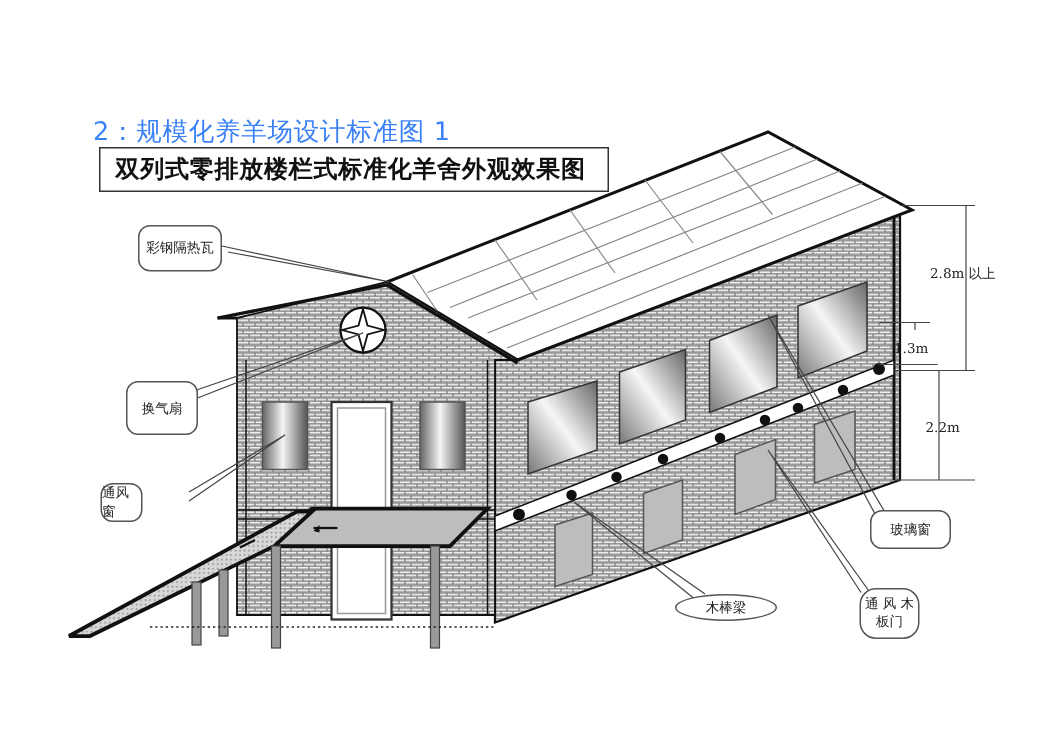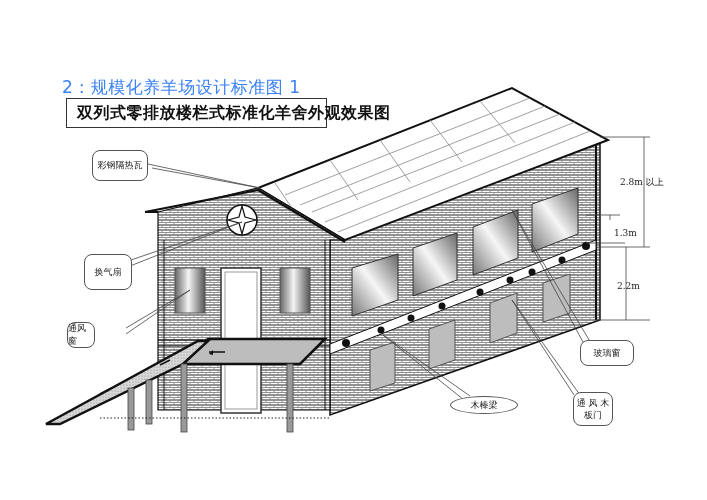--- a/index.html
+++ b/index.html
@@ -1,18 +1,18 @@
 <!DOCTYPE html>
 <html><head>
 <meta charset="utf-8">
 <style>
   html, body { margin: 0; padding: 0; background: #ffffff; }
   body { width: 707px; height: 500px; position: relative; overflow: hidden; font-family: "DejaVu Sans", sans-serif; }
   .caption { position: absolute; left: 62px; top: 76px; font-size: 17px; color: #3b82f6; letter-spacing: 0.5px; }
-  .title-box { position: absolute; left: 66px; top: 98px; width: 261px; height: 30px; border: 1.5px solid #333; box-sizing: border-box; }
+  .title-box { position: absolute; left: 66px; top: 98px; width: 340px; height: 30px; border: 1.5px solid #333; box-sizing: border-box; }
   .title-text { position: absolute; left: 10px; top: 4px; font-size: 16px; font-weight: bold; color: #111; white-space: nowrap; letter-spacing: 0.5px; }
   svg { position: absolute; left: 0; top: 0; }
   .lbl { position: absolute; font-family: "DejaVu Serif", serif; font-size: 9px; color: #222; white-space: nowrap; }
   .callout { position: absolute; border: 1px solid #555; border-radius: 8px; background: #fff; font-family: "DejaVu Serif", serif; font-size: 9px; color: #222; display: flex; align-items: center; justify-content: center; box-sizing: border-box; }
   .ellipse { border-radius: 50%; }
 </style>
 </head>
 <body>
 
 <div class="caption">2：规模化养羊场设计标准图 1</div>
@@ -151,20 +151,20 @@
     <polyline points="470,396 383,335 464,400"></polyline>
     <polyline points="580,395 512,300 574,395"></polyline>
   </g>
 </svg>
 
 <div class="callout" style="left:92px;top:150px;width:56px;height:31px;">彩钢隔热瓦</div>
 <div class="callout" style="left:84px;top:254px;width:48px;height:36px;">换气扇</div>
 <div class="callout" style="left:67px;top:322px;width:28px;height:26px;">通风窗</div>
 <div class="callout" style="left:580px;top:340px;width:54px;height:26px;">玻璃窗</div>
 <div class="callout ellipse" style="left:450px;top:396px;width:68px;height:18px;">木棒梁</div>
-<div class="callout" style="left:573px;top:392px;width:40px;height:34px;flex-direction:column;line-height:12px;">
+<div class="callout" style="left:573px;top:392px;width:40px;height:34px;flex-direction:column;line-height:12px;border-radius:11px;">
   <span>通 风 木</span>
   <span>板门</span>
 </div>
 
 <span class="lbl" style="left:620px;top:176px;">2.8m 以上</span>
-<span class="lbl" style="left:614px;top:228px;">1.3m</span>
+<span class="lbl" style="left:596px;top:228px;">1.3m</span>
 <span class="lbl" style="left:617px;top:281px;text-align:center;">2.2m</span>
 
 </body></html>

